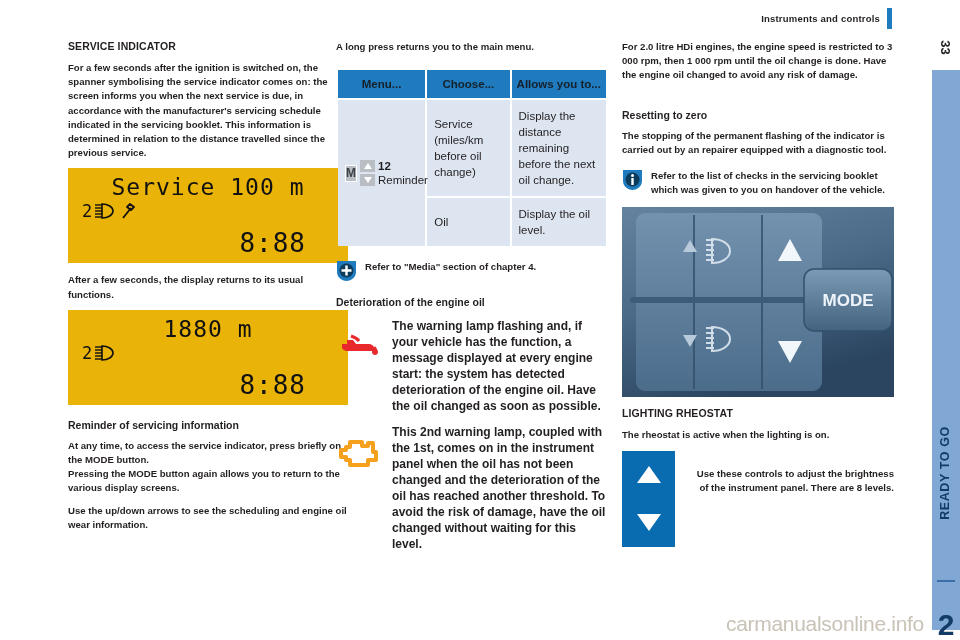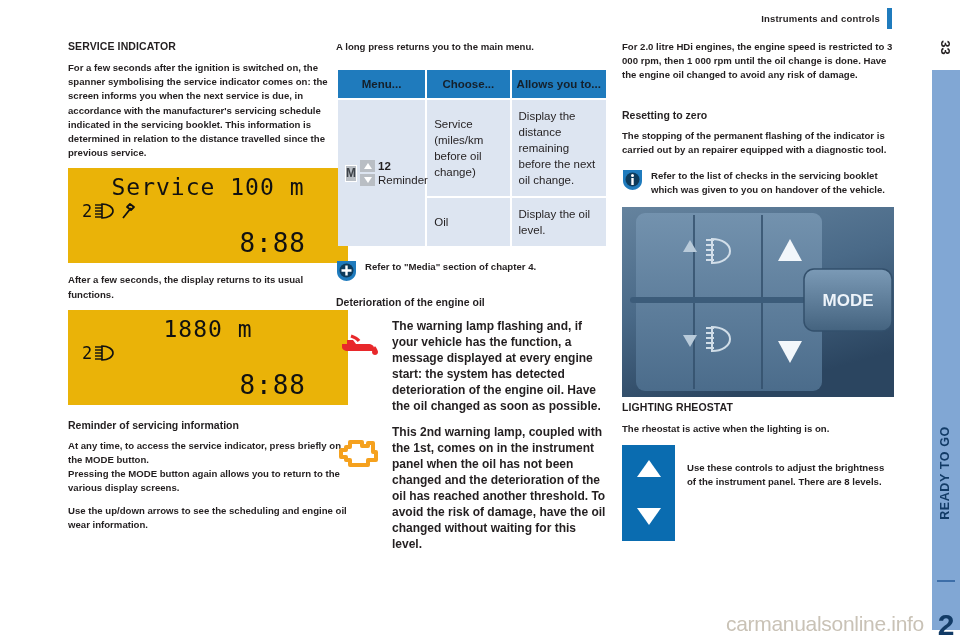--- a/index.html
+++ b/index.html
@@ -76,21 +76,21 @@
   
   .iconrow{display:flex;gap:10px;align-items:flex-start;margin:10px 0 0 0;}
   .iconrow .ibox{flex:0 0 46px;display:flex;justify-content:center;padding-top:14px;}
   .iconrow .itext{font-size:12px;font-weight:bold;color:#231f20;line-height:16px;flex:1;}
 
   
   .photo{width:272px;height:190px;margin-top:10px;position:relative;overflow:hidden;
       background:linear-gradient(150deg,#4e6f8c 0%,#3f5c78 45%,#2f4963 100%);}
 
   
-  .brow{display:flex;gap:12px;align-items:flex-start;margin-top:8px;}
+  .brow{display:flex;gap:12px;align-items:flex-start;margin-top:8px;text-align:right;}
   .bbox{flex:0 0 53px;height:96px;background:#0a6cb0;display:flex;flex-direction:column;
       align-items:center;justify-content:space-around;}
   .bbox .tri-up{width:0;height:0;border-left:12px solid transparent;border-right:12px solid transparent;border-bottom:17px solid #fff;}
   .bbox .tri-dn{width:0;height:0;border-left:12px solid transparent;border-right:12px solid transparent;border-top:17px solid #fff;}
   .btext{flex:1;font-size:9.6px;font-weight:bold;color:#231f20;line-height:14.2px;padding-top:16px;}
 
   .watermark{position:absolute;right:36px;bottom:4px;font-size:21px;color:#c9c2b6;
      font-family:"Liberation Sans",sans-serif;letter-spacing:-.3px;}
 </style>
 </head>
@@ -295,21 +295,21 @@
           <line x1="0" y1="8" x2="8" y2="8" stroke="#dbe6ef" stroke-width="2"></line>
           <line x1="0" y1="13" x2="8" y2="13" stroke="#dbe6ef" stroke-width="2"></line>
           <line x1="0" y1="18" x2="8" y2="18" stroke="#dbe6ef" stroke-width="2"></line>
           <line x1="0" y1="23" x2="8" y2="23" stroke="#dbe6ef" stroke-width="2"></line>
         </g>
 
         <polygon points="168,156 156,134 180,134" fill="#f2f7fb"></polygon>
       </svg>
     </div>
 
-    <h2 class="sect" style="margin-top:4px">LIGHTING RHEOSTAT</h2>
+    <h2 class="sect" style="margin-top:10px">LIGHTING RHEOSTAT</h2>
     <p class="body">The rheostat is active when the lighting is on.</p>
 
     <div class="brow">
       <div class="bbox">
         <span class="tri-up"></span>
         <span class="tri-dn"></span>
       </div>
       <div class="btext">Use these controls to adjust the brightness of the instrument panel. There are 8 levels.</div>
     </div>
   </div>

